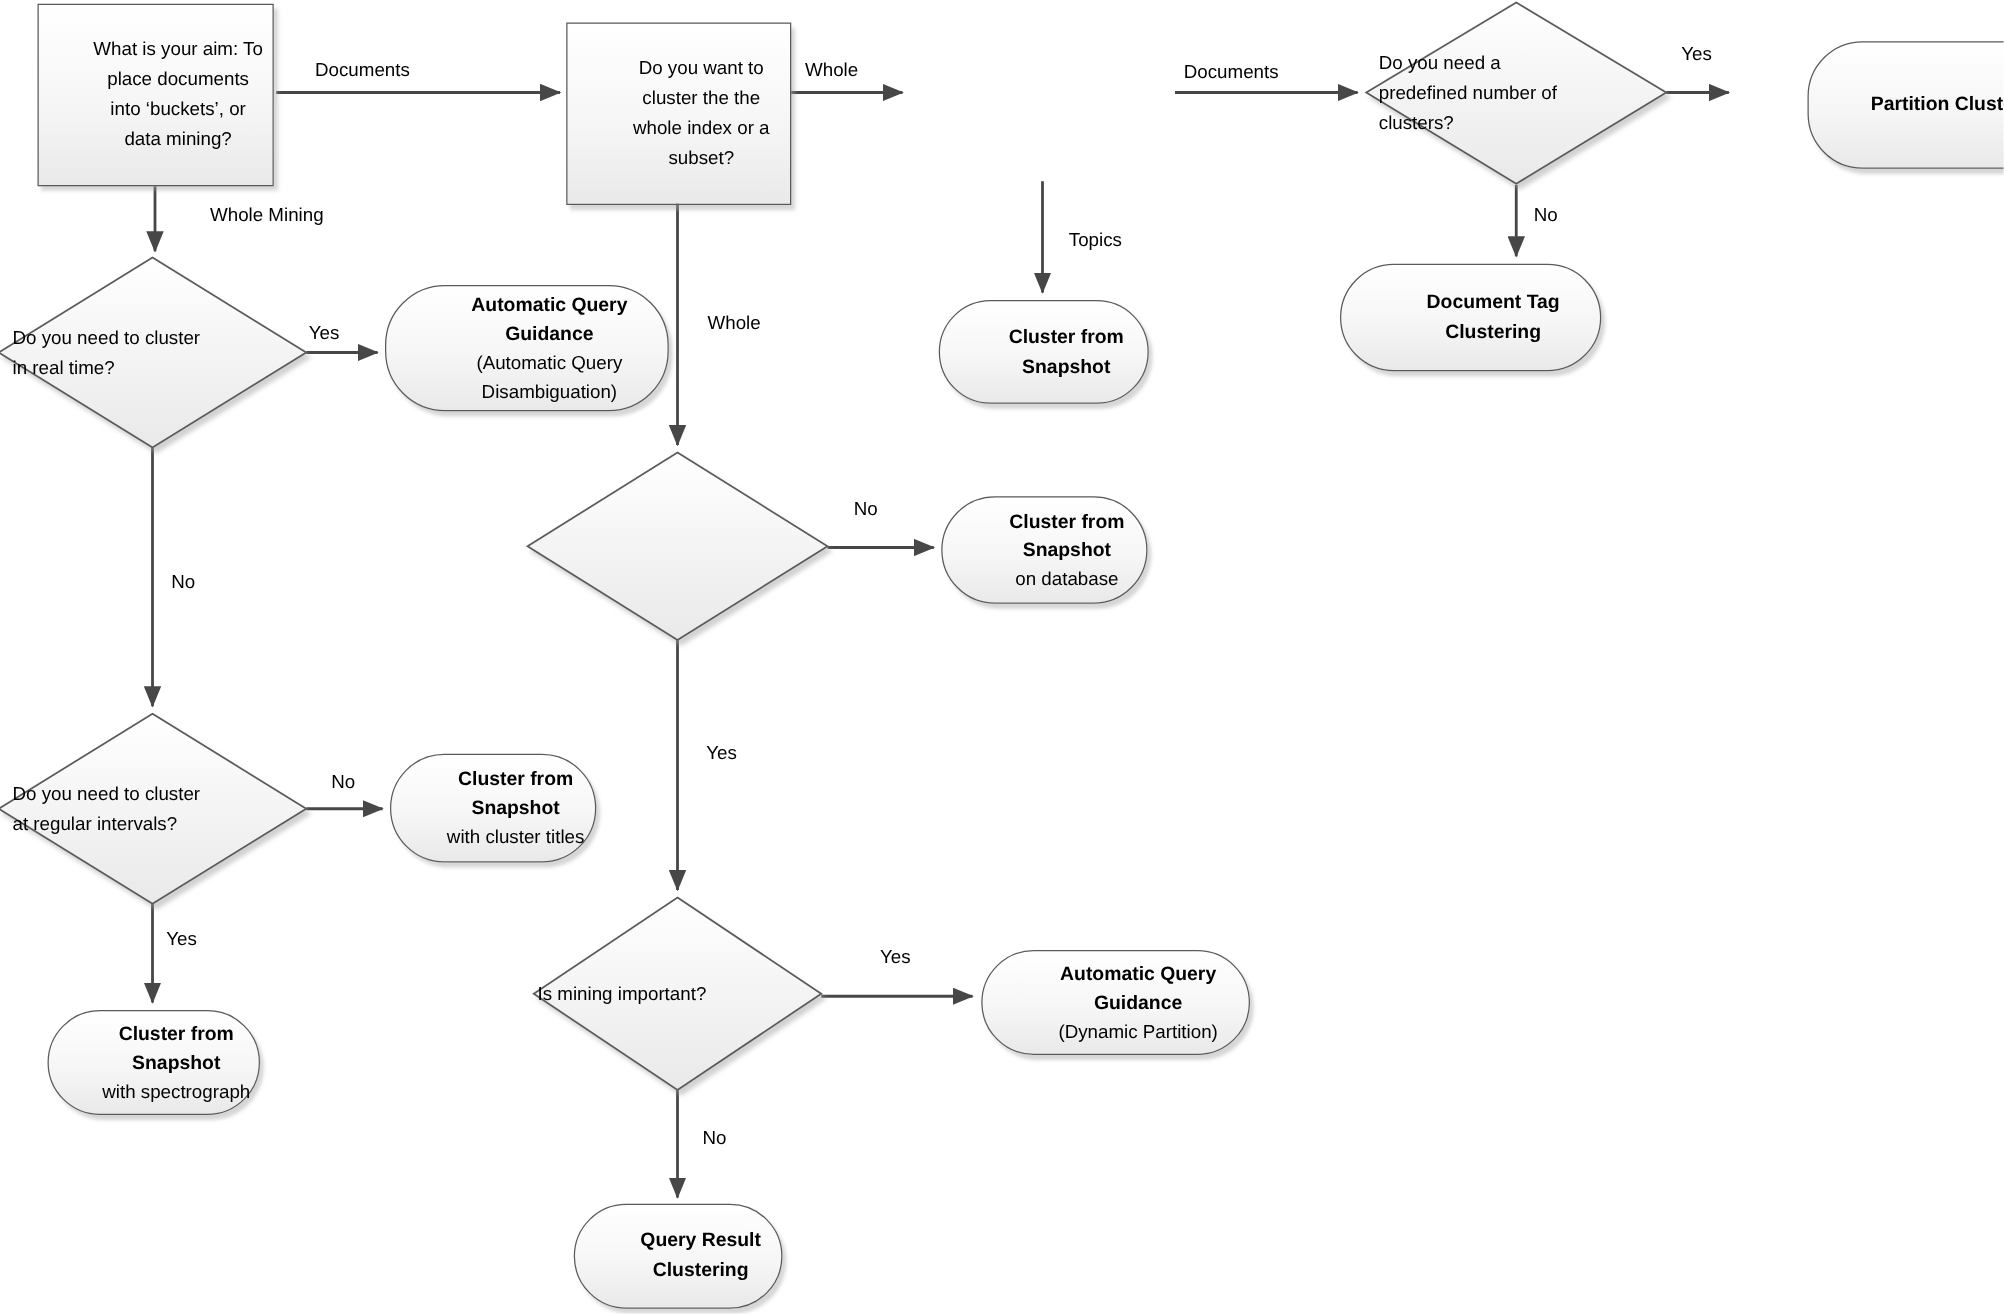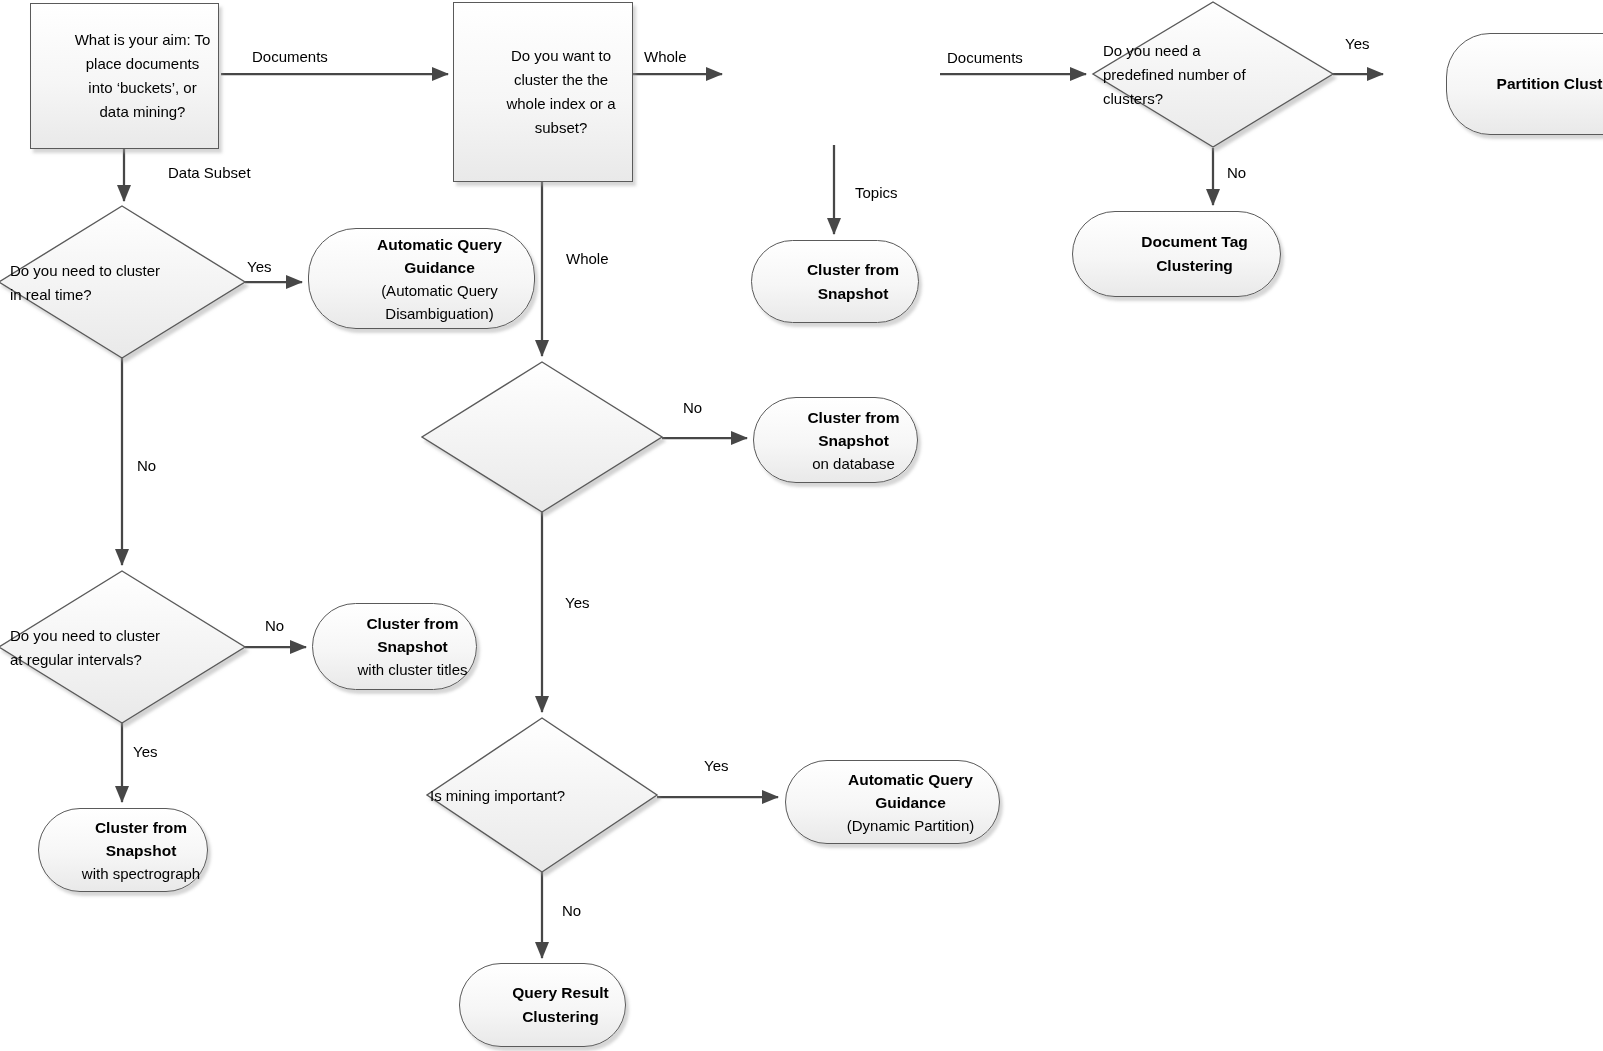--- a/index.html
+++ b/index.html
@@ -61,21 +61,21 @@
     <polygon class="diamond" filter="url(#ds)" points="1213,2 1333,74 1213,147 1093,74"></polygon>
     <polygon class="diamond" filter="url(#ds)" points="122,206 245,282 122,358 -1,282"></polygon>
     <polygon class="diamond" filter="url(#ds)" points="542,362 662,437 542,512 422,437"></polygon>
     <polygon class="diamond" filter="url(#ds)" points="122,571 245,647 122,723 -1,647"></polygon>
     <polygon class="diamond" filter="url(#ds)" points="542,718 657,795 542,872 427,795"></polygon>
   </svg>
 
   <div class="node" style="left:30px;top:3px;width:189px;height:146px">
     <div class="txt">What is your aim: To<br>place documents<br>into ‘buckets’, or<br>data mining?</div>
   </div>
-  <div class="node" style="left:453px;top:2px;width:180px;height:180px">
+  <div class="node" style="left:453px;top:18px;width:180px;height:146px">
     <div class="txt">Do you want to<br>cluster the the<br>whole index or a<br>subset?</div>
   </div>
 
   <div class="dtext" style="left:1103px;top:39px;width:220px">Do you need a<br>predefined number of<br>clusters?</div>
   <div class="dtext" style="left:10px;top:259px;width:224px">Do you need to cluster<br>in real time?</div>
   <div class="dtext" style="left:10px;top:624px;width:224px">Do you need to cluster<br>at regular intervals?</div>
   <div class="dtext" style="left:430px;top:784px;width:224px">Is mining important?</div>
 
   <div class="node term" style="left:1446px;top:33px;width:209px;height:102px">
     <div class="txt">
@@ -122,21 +122,21 @@
       <div class="sub" style="line-height:23px">(Dynamic Partition)</div>
     </div>
   </div>
   <div class="node term" style="left:459px;top:963px;width:167px;height:84px">
     <div class="txt">
         <div class="b">Query Result<br>Clustering</div>
       </div>
   </div>
 
   <span class="elabel" style="left:252px;top:49px">Documents</span>
-  <span class="elabel" style="left:168px;top:165px">Data Subset</span>
+  <span class="elabel" style="left:168px;top:165px">Whole Mining</span>
   <span class="elabel" style="left:644px;top:49px">Whole</span>
   <span class="elabel" style="left:947px;top:50px">Documents</span>
   <span class="elabel" style="left:1345px;top:36px">Yes</span>
   <span class="elabel" style="left:1227px;top:165px">No</span>
   <span class="elabel" style="left:855px;top:185px">Topics</span>
   <span class="elabel" style="left:247px;top:259px">Yes</span>
   <span class="elabel" style="left:566px;top:251px">Whole</span>
   <span class="elabel" style="left:683px;top:400px">No</span>
   <span class="elabel" style="left:137px;top:458px">No</span>
   <span class="elabel" style="left:565px;top:595px">Yes</span>

